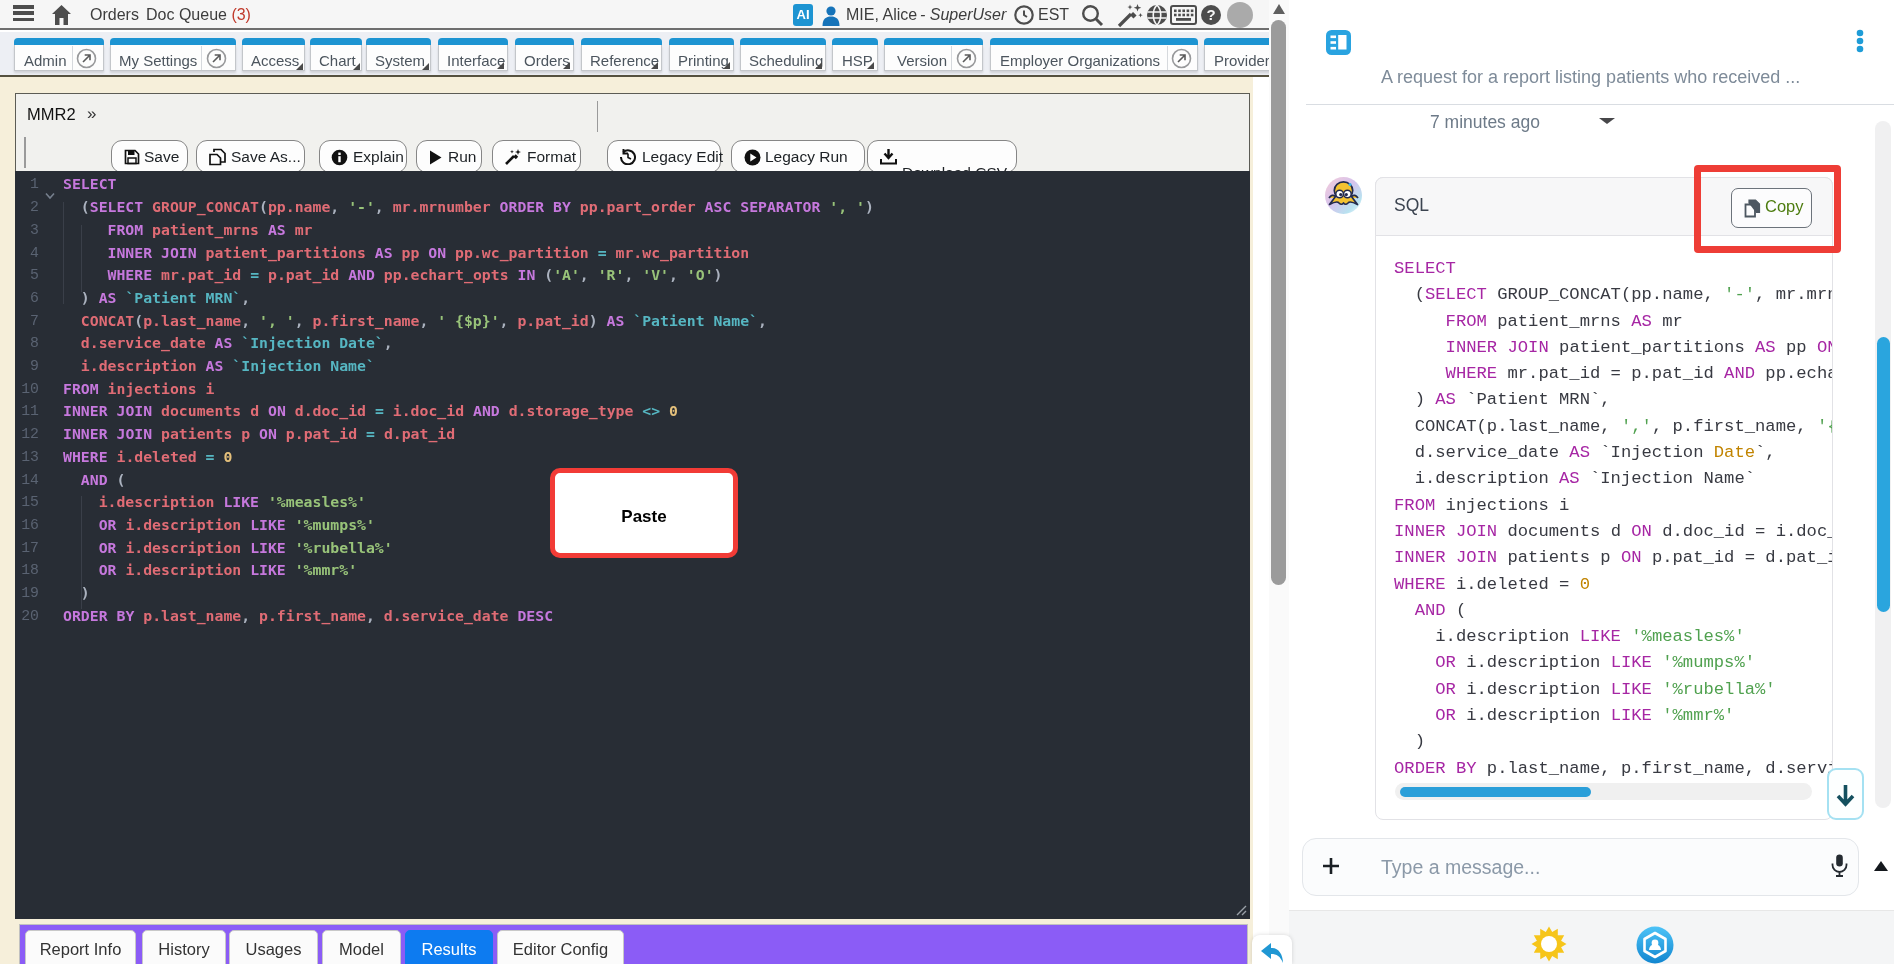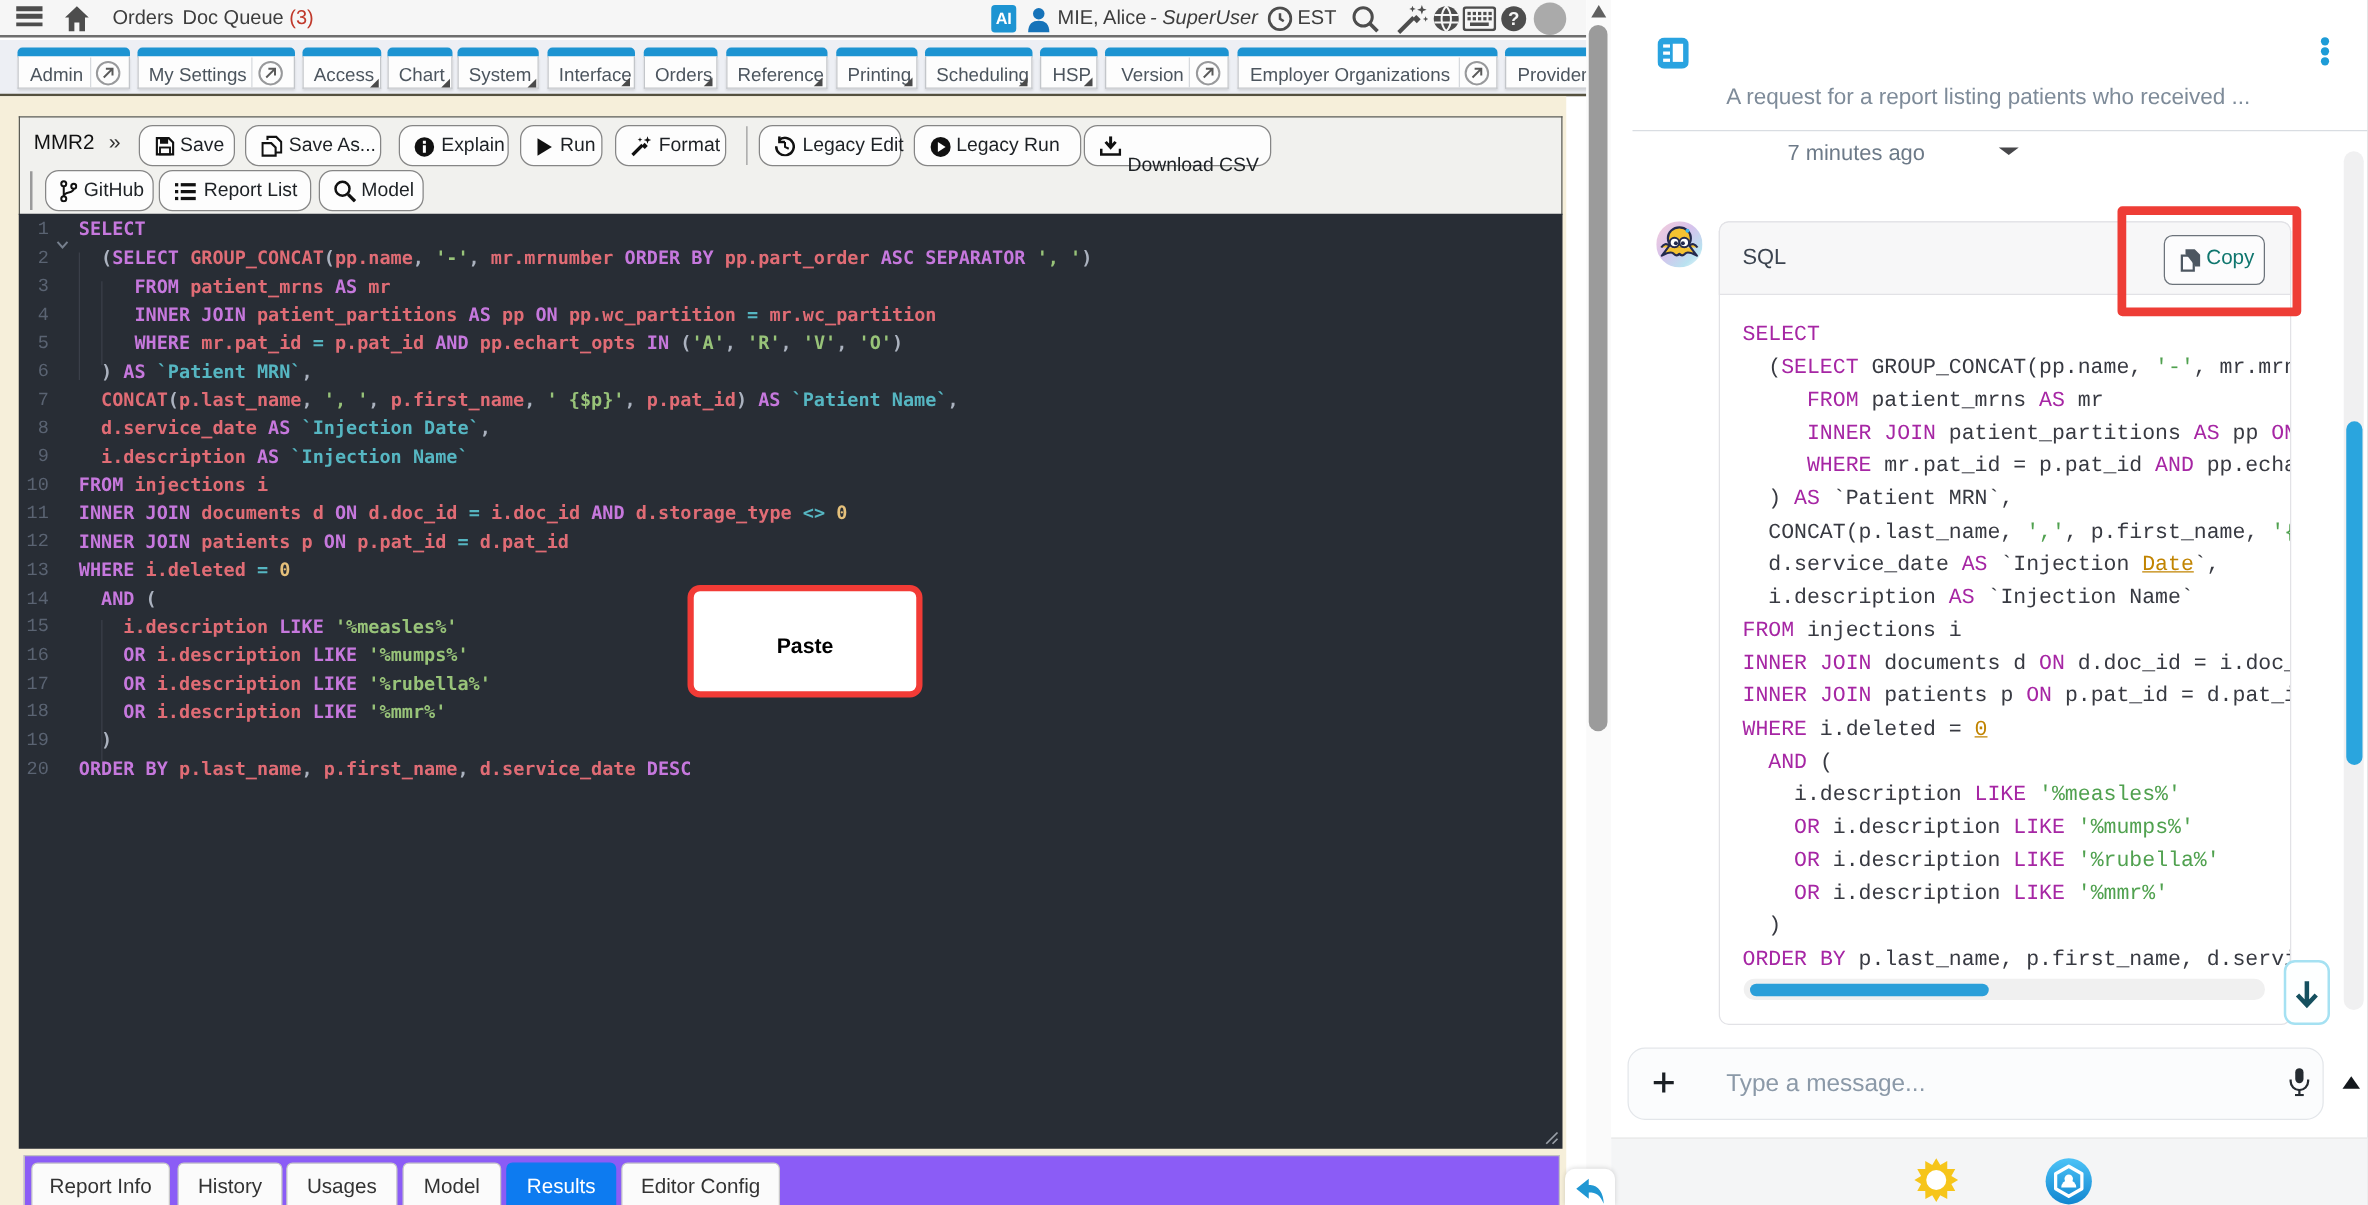--- a/index.html
+++ b/index.html
@@ -22,21 +22,21 @@
 .tlabel { position:absolute; font-size:15px; color:#4c555e; top:20px; white-space:nowrap; }
 .tdiv { position:absolute; top:14px; height:24px; width:1px; background:#d6d9dd; }
 .tri { position:absolute; width:0; height:0; border-left:7px solid transparent;
   border-bottom:7px solid #4a4a4a; }
 
 
 #cream { position:absolute; left:0; top:77px; width:1253px; height:887px; background:#f6efda; }
 #toolbox { position:absolute; left:15px; top:16px; width:1235px; height:79px;
   background:#f1f1ee; border:1px solid #5c5c55; border-bottom:none; }
 .btn { position:absolute; height:33px; background:#fdfdfd; border:1px solid #868686;
-  border-radius:11px; font-size:15.5px; color:#1d2125; }
+  border-radius:11px; font-size:15.5px; color:#1d2125;margin-top:40px; }
 .btn div { white-space:nowrap; }
 #editor { position:absolute; left:15px; top:94px; width:1235px; height:748px;
   background:#282d35; overflow:hidden; font-family:"Liberation Mono", monospace; }
 #gutter { position:absolute; left:0; top:2.4px; width:24px; text-align:right;
   font-size:14.8px; line-height:22.7px; color:#5a6372; font-weight:400; white-space:pre; }
 #code { position:absolute; left:48px; top:2.4px; font-size:14.8px; line-height:22.7px;
   color:#abb2bf; font-weight:600; white-space:pre; }
 .k { color:#c678dd; } .v { color:#e06c75; } .s { color:#98c379; }
 .t { color:#56b6c2; } .n { color:#e5c07b; } .o { color:#56b6c2; }
 .guide { position:absolute; width:1px; background:#3a3f49; }
@@ -56,21 +56,21 @@
 
 #vscroll { position:absolute; left:1269px; top:0; width:20px; height:964px; background:#fafafa; }
 #vthumb { position:absolute; left:2px; top:20px; width:15px; height:565px; background:#9b9b9b; border-radius:8px; }
 
 
 #rpanel { position:absolute; left:1289px; top:0; width:605px; height:964px; background:#ffffff; }
 .rtitle { position:absolute; left:92px; top:32px; font-size:22px; font-weight:600; letter-spacing:0.85px; color:#2c3b4d; }
 .rsub { position:absolute; left:92px; top:67px; font-size:18px; color:#7e8b99; }
 .rdiv { position:absolute; left:17px; top:104px; width:588px; height:1px; background:#d9dde2; }
 .mono2 { font-family:"Liberation Mono", monospace; }
-.K { color:#a626a4; } .S { color:#50a14f; } .N { color:#c18401;text-decoration:underline; }
+.K { color:#a626a4; } .S { color:#50a14f; } .N { color:#c18401; }
 </style>
 </head>
 <body>
 <div id="page">
 
 <div id="topbar">
   <div class="abs" style="left:13px;top:5px;width:21px;height:3.5px;background:#4d4d4d"></div>
   <div class="abs" style="left:13px;top:11.3px;width:21px;height:3.5px;background:#4d4d4d"></div>
   <div class="abs" style="left:13px;top:17.6px;width:21px;height:3.5px;background:#4d4d4d"></div>
   <svg class="abs" style="left:51px;top:4px" width="21" height="22" viewBox="0 0 21 22">
@@ -421,21 +421,21 @@
   </svg>
 
   <div class="abs" style="left:86px;top:177px;width:458px;height:643px;background:#ffffff;border:1px solid #e2e2e6;border-radius:8px"></div>
   <div class="abs" style="left:86px;top:177px;width:458px;height:59px;background:#f7f7f8;border:1px solid #e2e2e6;border-radius:8px 8px 0 0"></div>
   <div class="abs" style="left:105px;top:195px;font-size:17.5px;color:#3c4450">SQL</div>
   <div class="abs" style="left:442px;top:188px;width:81px;height:40px;background:#fcfcfd;border:1.5px solid #6c737b;border-radius:7px">
     <svg class="abs" style="left:12px;top:10px" width="17" height="19" viewBox="0 0 17 19">
       <path d="M1.5 5.5 H8 L11 8.5 V17.5 H1.5 Z" fill="none" stroke="#4d5761" stroke-width="1.8"></path>
       <path d="M5 4.5 V1 H11.5 L15.5 5 V13.5 H12" fill="#4d5761" stroke="#4d5761" stroke-width="1.2"></path>
     </svg>
-    <div class="abs" style="left:33px;top:8px;font-size:16.5px;color:#0f766e">Copy</div>
+    <div class="abs" style="left:33px;top:8px;font-size:16.5px;color:#4d7c0f">Copy</div>
   </div>
 
   <div class="abs" style="left:87px;top:237px;width:456px;height:582px;overflow:hidden">
 <pre class="mono2" style="position:absolute;left:18px;top:19px;font-size:17.2px;line-height:26.3px;color:#383a42"><span class="K">SELECT</span>
   (<span class="K">SELECT</span> GROUP_CONCAT(pp.name, <span class="S">'-'</span>, mr.mrnumber   pp.part_order   )
      <span class="K">FROM</span> patient_mrns <span class="K">AS</span> mr
      <span class="K">INNER</span> <span class="K">JOIN</span> patient_partitions <span class="K">AS</span> pp <span class="K">ON</span> pp.wc_partition = mr.wc_partition
      <span class="K">WHERE</span> mr.pat_id = p.pat_id <span class="K">AND</span> pp.echart_opts  (, , , )
   ) <span class="K">AS</span> `Patient MRN`,
   CONCAT(p.last_name, <span class="S">','</span>, p.first_name, <span class="S">'{$p}'</span>, p.pat_id)  `Patient Name`,

